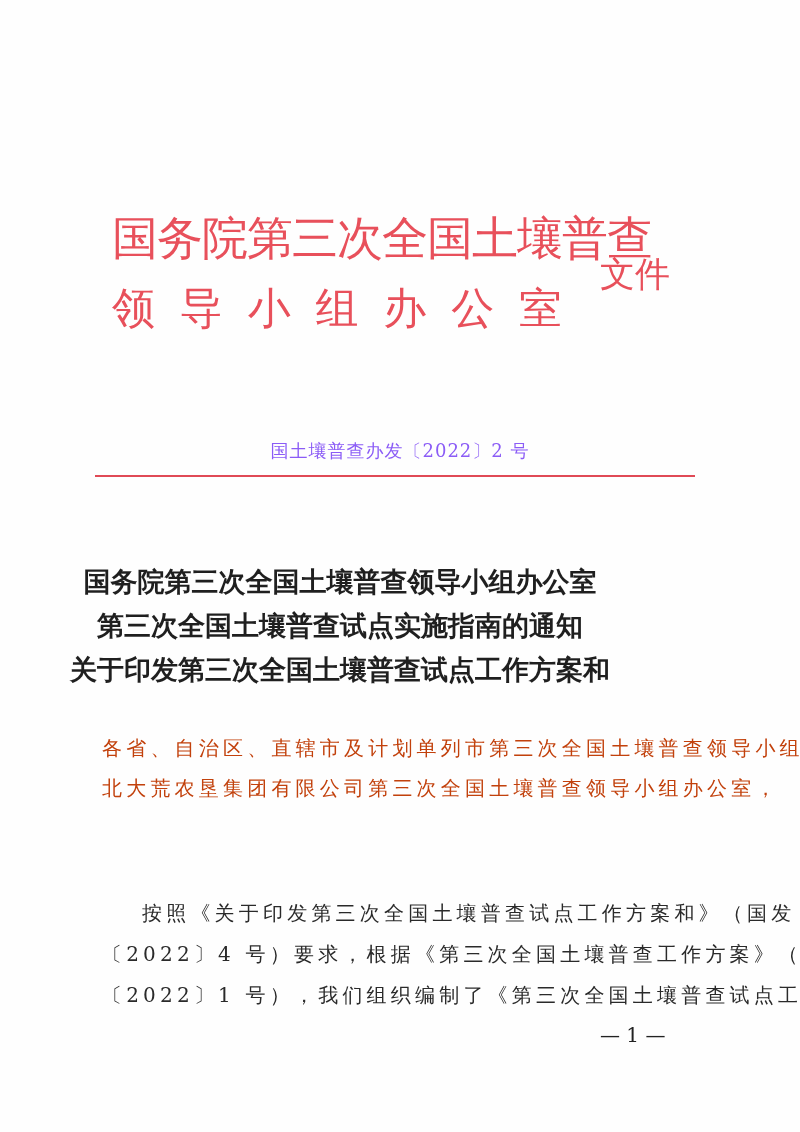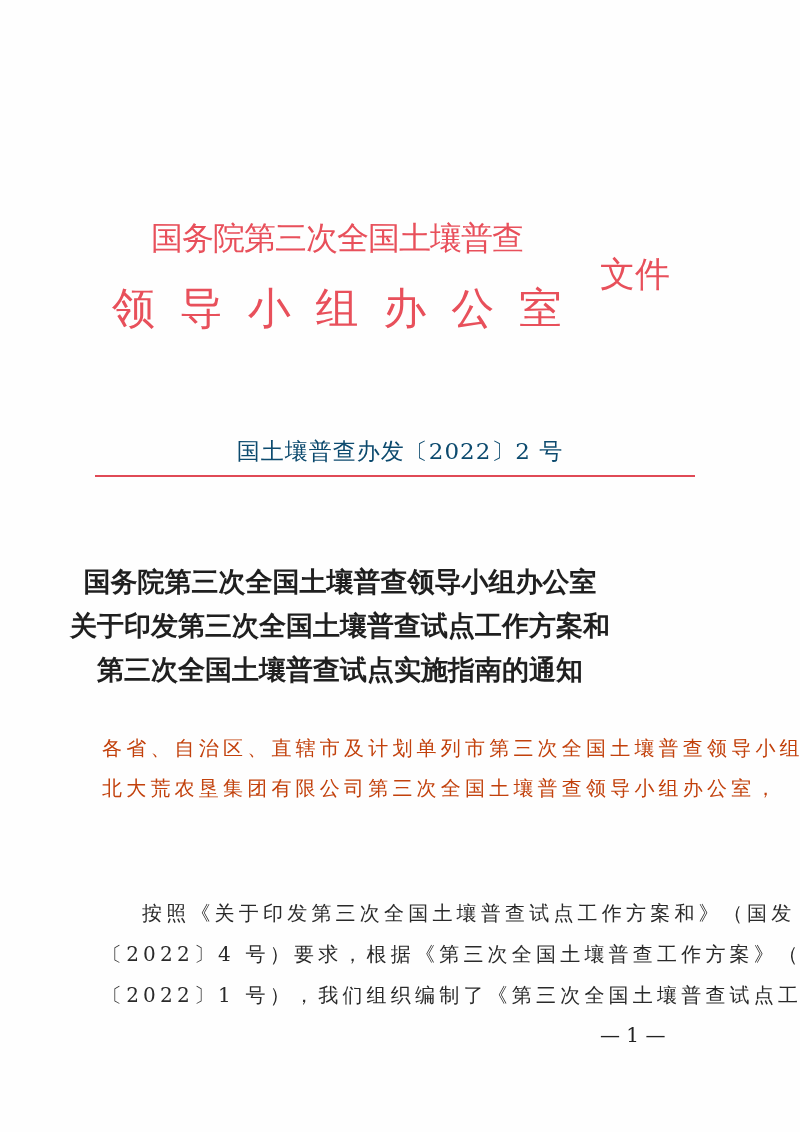--- a/index.html
+++ b/index.html
@@ -25,21 +25,21 @@
     position: absolute;
     left: 112px;
     top: 212px;
     color: #e8505b;
     font-family: "DejaVu Serif", "Liberation Serif", serif;
   }
   .org-line1 {
     position: absolute;
     left: 0;
     top: 0;
-    font-size: 32px;
+    font-size: 46px;
     line-height: 52px;
     white-space: nowrap;
     letter-spacing: -1px;
     width: 450px;
     text-align: center;
   }
   .org-line2 {
     position: absolute;
     left: 0;
     top: 70px;
@@ -61,23 +61,23 @@
     font-size: 35px;
     line-height: 52px;
     white-space: nowrap;
   }
   .doc-number {
     position: absolute;
     left: 0;
     width: 800px;
     top: 437px;
     text-align: center;
-    font-size: 23px;
+    font-size: 18px;
     line-height: 28px;
-    color: #0c4a6e;
+    color: #8b5cf6;
     letter-spacing: 1px;
   }
   .red-rule {
     position: absolute;
     left: 95px;
     width: 600px;
     top: 475px;
     height: 2px;
     background: #e04a56;
   }
@@ -151,22 +151,22 @@
   </div>
 
   <div class="org-suffix">文件</div>
 
   <div class="doc-number">国土壤普查办发〔2022〕2 号</div>
 
   <div class="red-rule"></div>
 
   <div class="doc-title">
     <div>国务院第三次全国土壤普查领导小组办公室</div>
+    <div>第三次全国土壤普查试点实施指南的通知</div>
     <div>关于印发第三次全国土壤普查试点工作方案和</div>
-    <div>第三次全国土壤普查试点实施指南的通知</div>
   </div>
 
   <div class="addressee">
     <div>各省、自治区、直辖市及计划单列市第三次全国土壤普查领导小组</div>
     <div>北大荒农垦集团有限公司第三次全国土壤普查领导小组办公室，</div>
   </div>
 
   <div class="body-text">
     <div class="indent">按照《关于印发第三次全国土壤普查试点工作方案和》（国发</div>
     <div>〔2022〕4 号）要求，根据《第三次全国土壤普查工作方案》（农建发</div>

